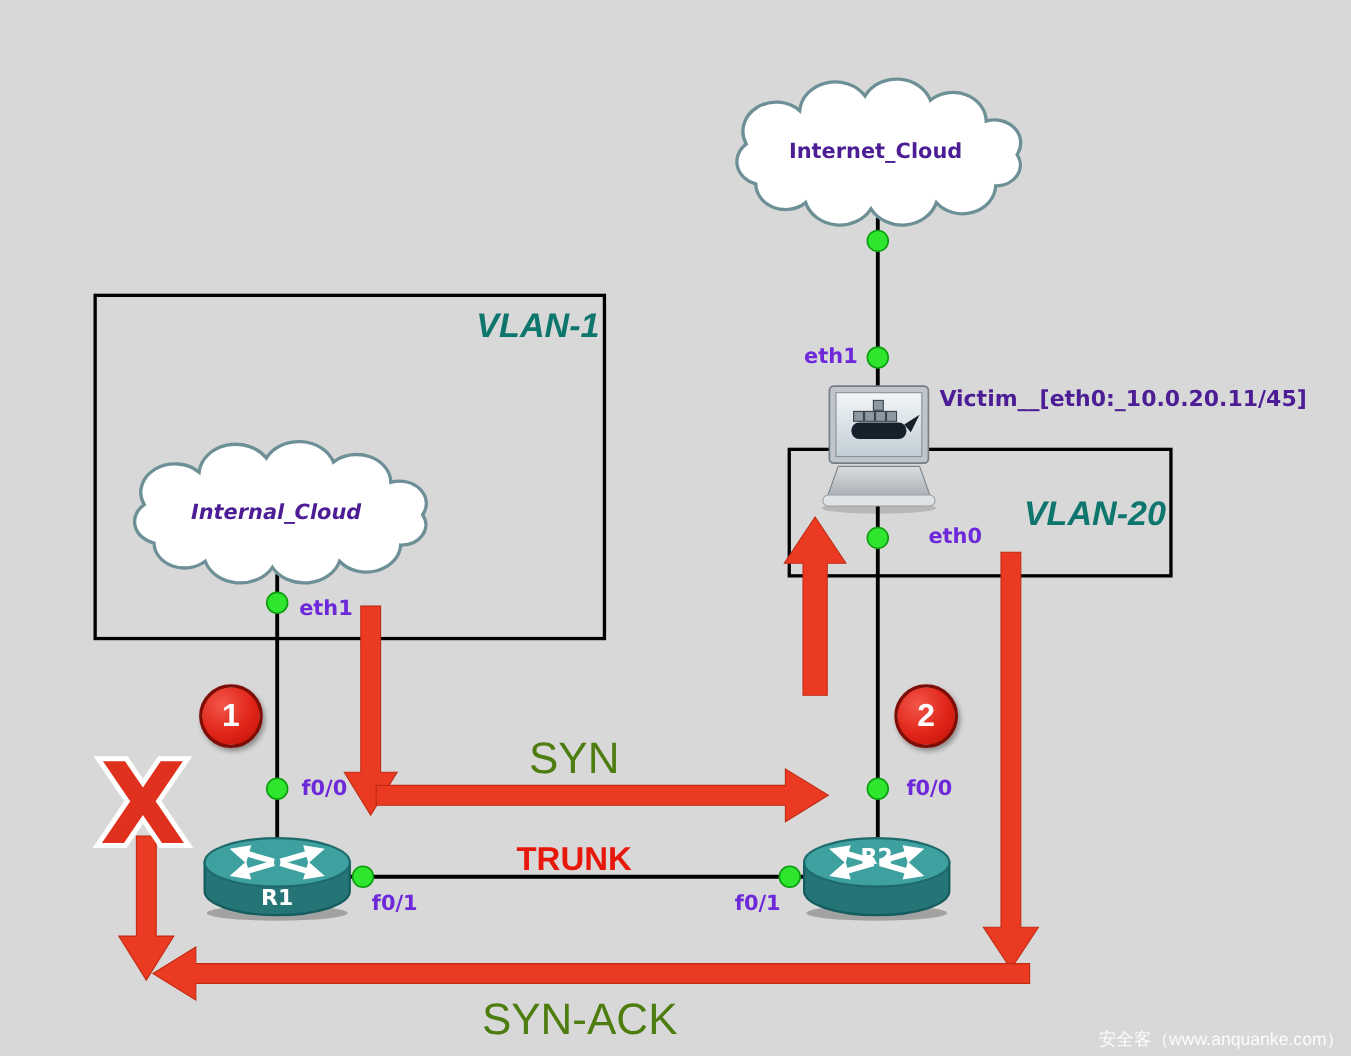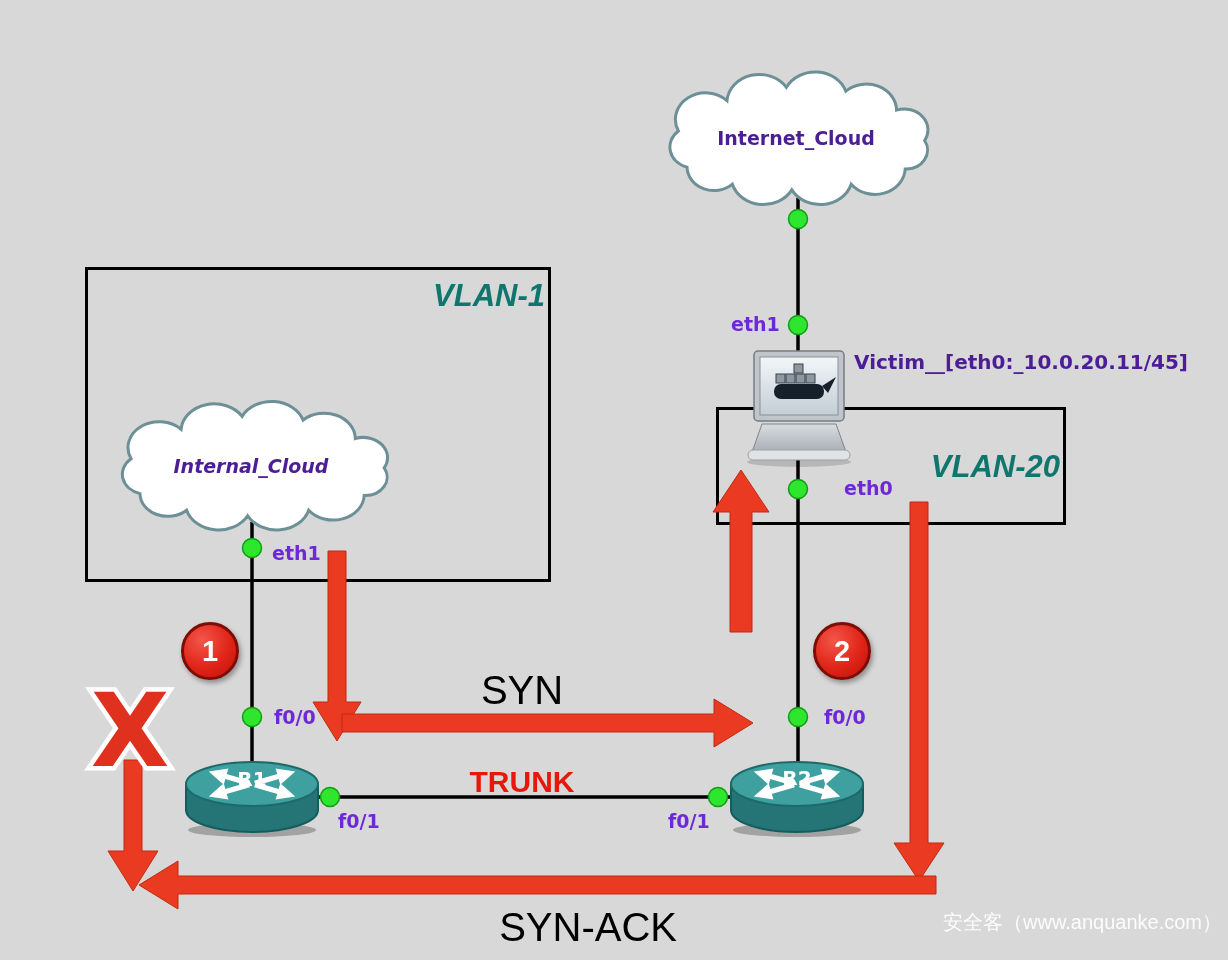--- a/index.html
+++ b/index.html
@@ -12,31 +12,31 @@
   #vlan20-box { left:716px; top:407px; width:350px; height:118px; }
 
   svg.layer { position:absolute; left:0; top:0; width:1228px; height:960px; z-index:2; }
 
   .lbl { position:absolute; z-index:3; white-space:nowrap; }
   .port { font-size:19px; font-weight:bold; color:#6d28d9; font-family:"DejaVu Sans","Liberation Sans",sans-serif; }
   .node-label { font-size:19px; font-weight:bold; color:#4c1d95; font-family:"DejaVu Sans","Liberation Sans",sans-serif; }
   .router-name { font-size:20px; font-weight:bold; color:#ffffff; text-align:center;
                  font-family:"DejaVu Sans","Liberation Sans",sans-serif; }
   .vlan-title { font-size:31px; font-weight:bold; color:#0f766e;font-style:italic; }
-  .flow { font-size:40px; color:#000000; text-align:center; }
+  .flow { font-size:40px; color:#4d7c0f; text-align:center; }
   .flow-bold { font-size:30px; font-weight:bold; color:#e8170b; text-align:center; }
 
   .badge { position:absolute; z-index:3; width:58px; height:58px; border-radius:50%;
            background:radial-gradient(circle at 35% 30%, #f3564a 0%, #e02418 55%, #bf1207 100%);
            border:3px solid #7e0d06; box-shadow:2px 3px 5px rgba(0,0,0,0.35);
            display:flex; align-items:center; justify-content:center;
            color:#fff; font-size:29px; font-weight:bold; }
 
-  .watermark { position:absolute; right:6px; bottom:24px; z-index:3;
-               font-size:20px; color:rgba(255,255,255,0.92); }
+  .watermark { position:absolute; right:6px; bottom:4px; z-index:3;
+               font-size:16px; color:rgba(255,255,255,0.92); }
 </style>
 </head>
 <body>
 
 <div class="canvas">
 
   <div class="vlan-box" id="vlan1-box"></div>
   <div class="vlan-box" id="vlan20-box"></div>
 
   <svg class="layer" viewBox="0 0 1228 960">
@@ -146,30 +146,30 @@
   </div>
   <div class="badge" style="left:813px; top:622px;">
     <span>2</span>
   </div>
 
   <div class="lbl node-label" style="left:696px; top:127px; width:200px; text-align:center;">Internet_Cloud</div>
   <div class="lbl node-label" style="left:151px; top:455px; width:200px; text-align:center;font-style:italic;">Internal_Cloud</div>
   <div class="lbl vlan-title" style="left:330px; top:278px; width:215px; text-align:right;">VLAN-1</div>
   <div class="lbl vlan-title" style="left:880px; top:422px; width:180px; text-align:right;margin-top:27px;">VLAN-20</div>
   <div class="lbl node-label" style="left:854px; top:350px; font-size:20px;">Victim__[eth0:_10.0.20.11/45]</div>
-  <div class="lbl router-name" style="left:230px; top:767px; width:44px;">R1</div>
+  <div class="lbl router-name" style="left:230px; top:804px; width:44px;">R1</div>
   <div class="lbl router-name" style="left:775px; top:766px; width:44px;">R2</div>
 
   <div class="lbl port" style="left:731px; top:313px;">eth1</div>
   <div class="lbl port" style="left:844px; top:477px;">eth0</div>
   <div class="lbl port" style="left:272px; top:542px;">eth1</div>
   <div class="lbl port" style="left:274px; top:706px;">f0/0</div>
   <div class="lbl port" style="left:824px; top:706px;">f0/0</div>
   <div class="lbl port" style="left:338px; top:810px;">f0/1</div>
   <div class="lbl port" style="left:668px; top:810px;">f0/1</div>
 
   <div class="lbl flow" style="left:422px; top:668px; width:200px;">SYN</div>
   <div class="lbl flow-bold" style="left:422px; top:765px; width:200px;">TRUNK</div>
-  <div class="lbl flow" style="left:377px; top:905px; width:300px;text-align:right;">SYN-ACK</div>
+  <div class="lbl flow" style="left:377px; top:905px; width:300px;">SYN-ACK</div>
 
   <div class="watermark">安全客（www.anquanke.com）</div>
 
 </div>
 
 </body></html>

